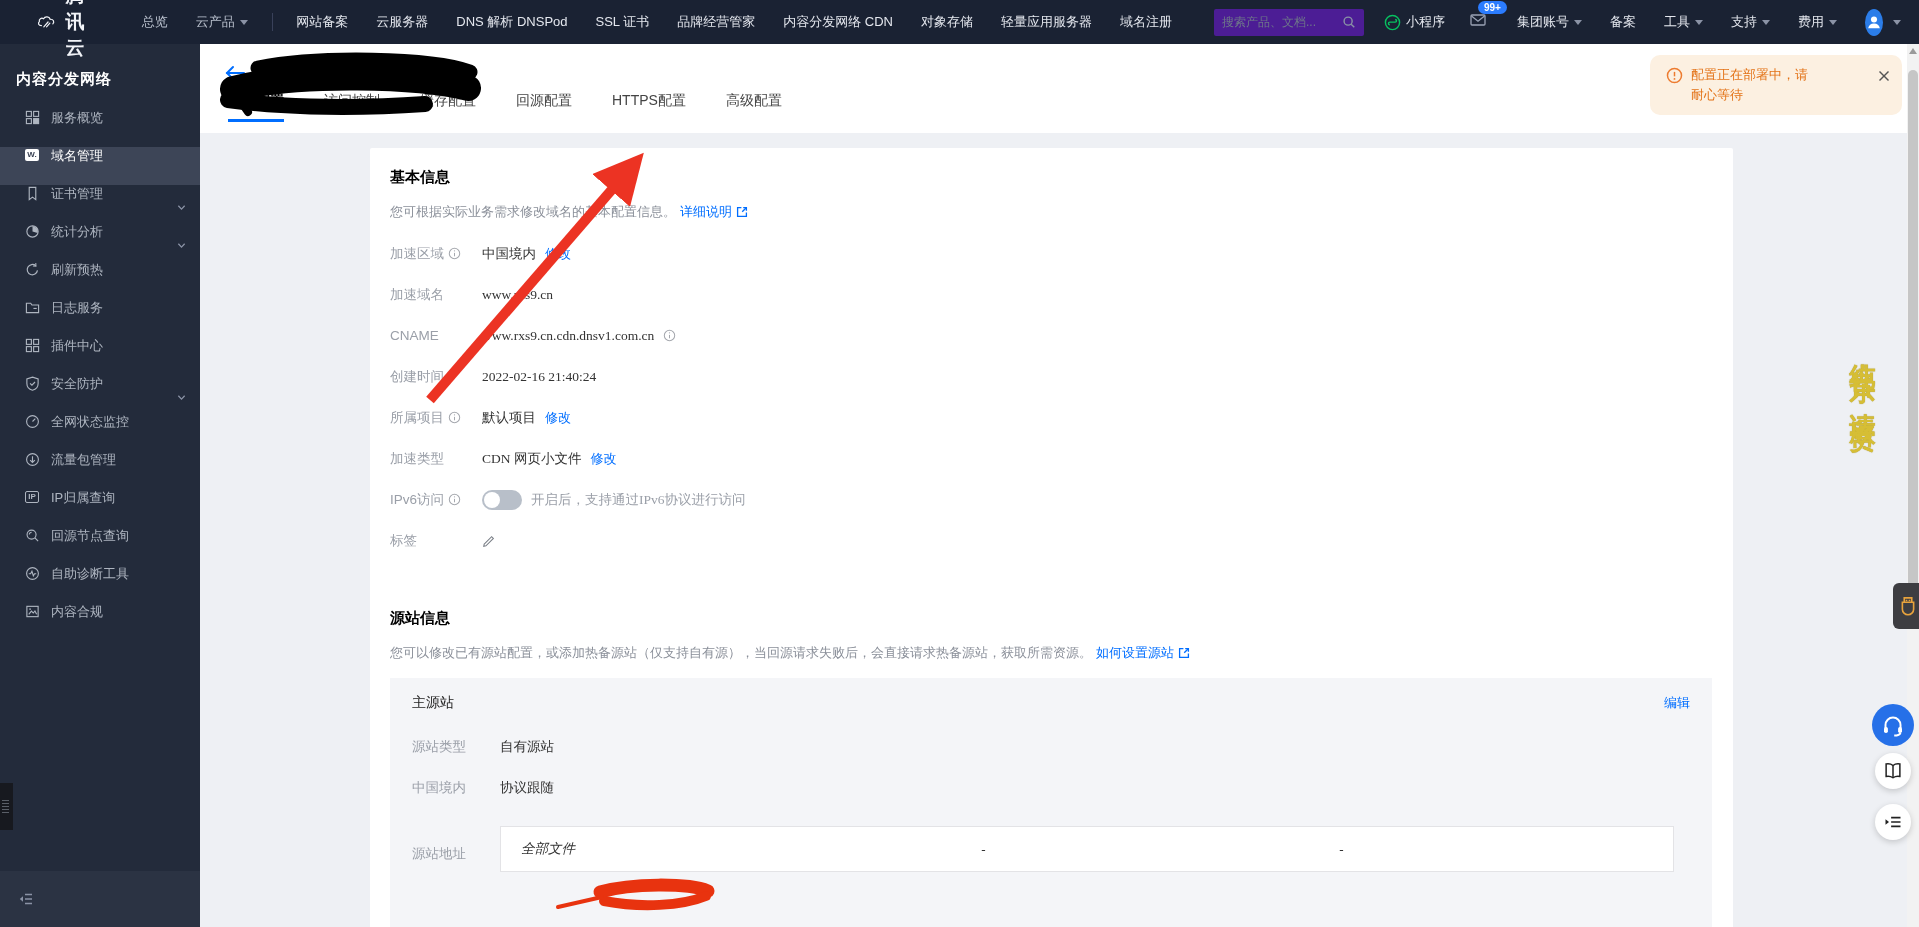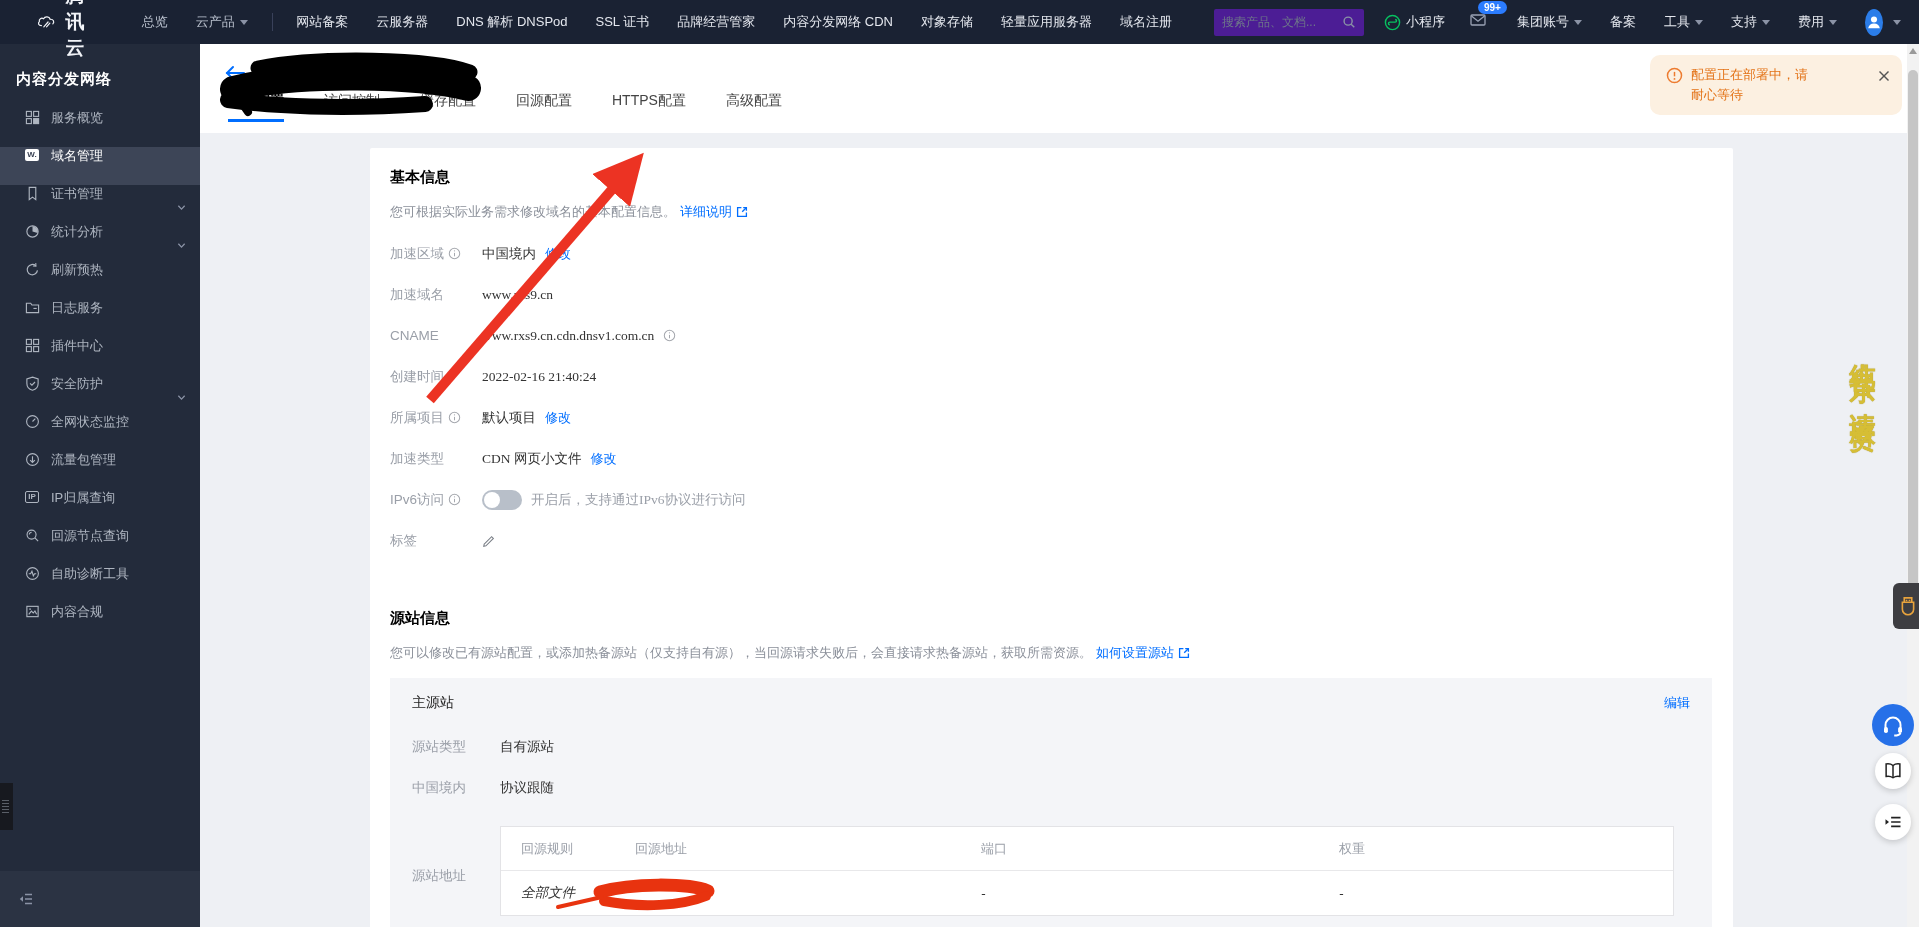--- a/index.html
+++ b/index.html
@@ -521,26 +521,20 @@
               </div>
             <div class="fvalue">
                 <span>协议跟随</span>
               </div>
           </div>
           <div class="pfrow" style="margin-top:14px">
             <div class="flabel" style="padding-top:14px">
                 <span>源站地址</span>
               </div>
             <div class="otable">
-              <div class="trow head">
-                <span>回源规则</span>
-                <span>回源地址</span>
-                <span>端口</span>
-                <span>权重</span>
-              </div>
               <div class="trow data">
                 <span>全部文件</span>
                 <span></span>
                 <span>-</span>
                 <span>-</span>
               </div>
             </div>
           </div>
         </div>
       </div>

